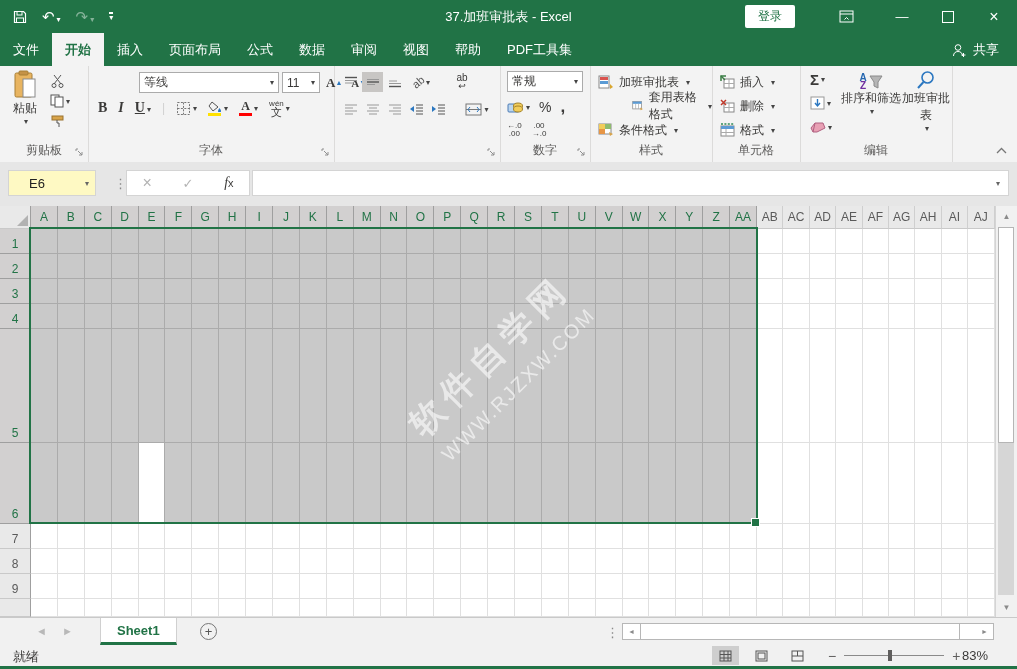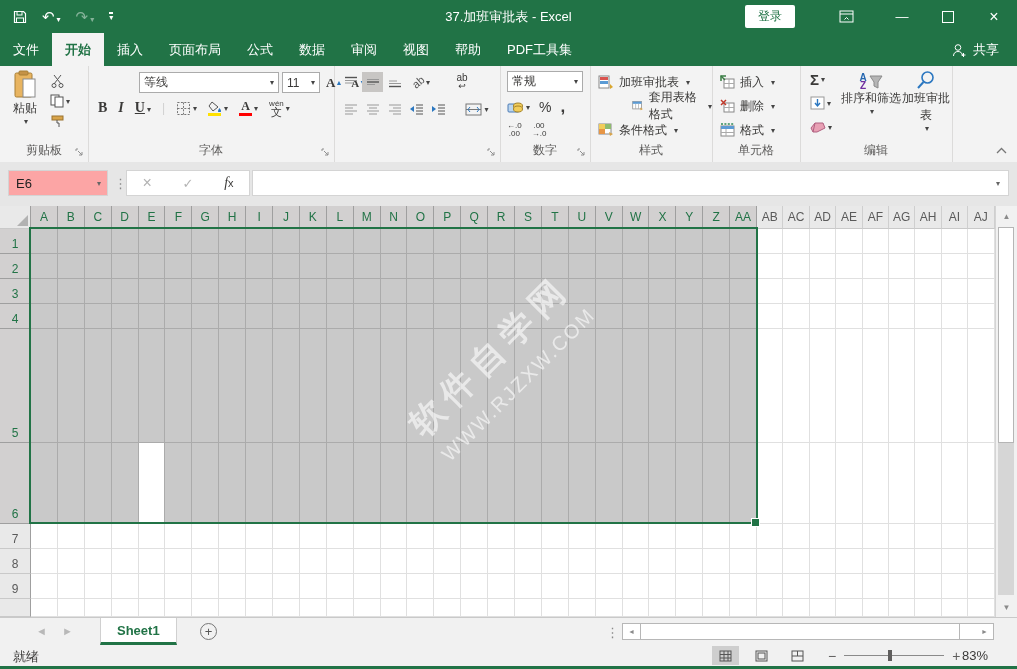--- a/index.html
+++ b/index.html
@@ -41,23 +41,23 @@
   .stack2{display:flex;flex-direction:column;align-items:center;line-height:8px;font-size:8px;color:#3b3a39;}
   .menu-item{display:flex;align-items:center;gap:5px;height:22px;}
   .bigbtn{position:absolute;text-align:center;font-size:12px;color:#3b3a39;}
   .abtn{display:flex;align-items:center;justify-content:center;width:21px;height:20px;}
   .abtn.active{background:#c8c6c4;}
   .colorbar{display:block;height:3px;width:13px;margin-top:1px;}
   .bld{font-weight:700;font-family:"Liberation Serif",serif;}
   
   .formula{position:absolute;left:0;top:162px;width:1017px;height:44px;background:#e6e6e6;
            border-bottom:1px solid #cfcfcf;}
-  .namebox{position:absolute;left:8px;top:8px;width:100px;height:26px;background:#fca5a5;
+  .namebox{position:absolute;left:8px;top:8px;width:88px;height:26px;background:#fef9c3;
            border:1px solid #d4d4d4;display:flex;align-items:center;font-size:13px;color:#222;
-           padding-left:7px;box-sizing:border-box;}
+           padding-left:20px;box-sizing:border-box;}
   .namebox .dd{margin-left:auto;margin-right:6px;color:#666;}
   .vdots{position:absolute;color:#8a8a8a;font-size:13px;}
   .fxbox{position:absolute;left:126px;top:8px;width:124px;height:26px;background:#fff;
          border:1px solid #d4d4d4;display:flex;align-items:center;justify-content:space-around;box-sizing:border-box;}
   .fgray{color:#b3b3b3;font-size:13px;}
   .fxg{font-size:13px;color:#3b3a39;}
   .fxg i{font-family:"Liberation Serif",serif;font-size:14px;}
   .fieldbox{position:absolute;left:252px;top:8px;width:757px;height:26px;background:#fff;
             border:1px solid #d4d4d4;box-sizing:border-box;display:flex;align-items:center;}
   .fieldbox .dd{margin-left:auto;margin-right:8px;color:#666;}

